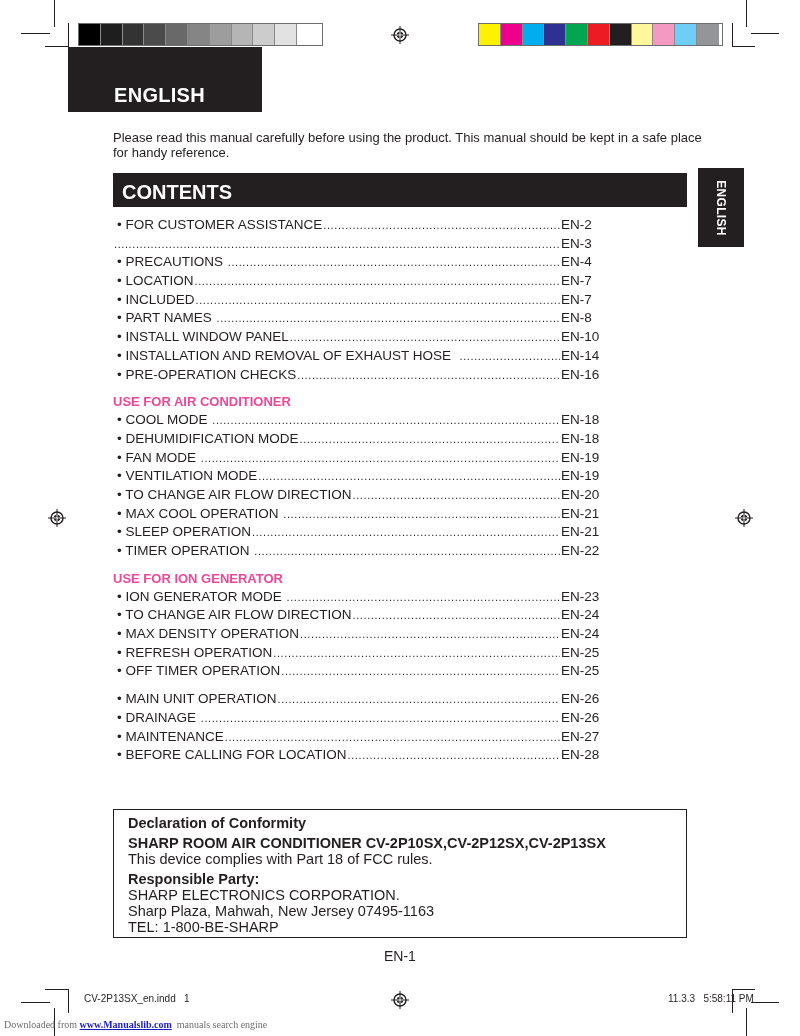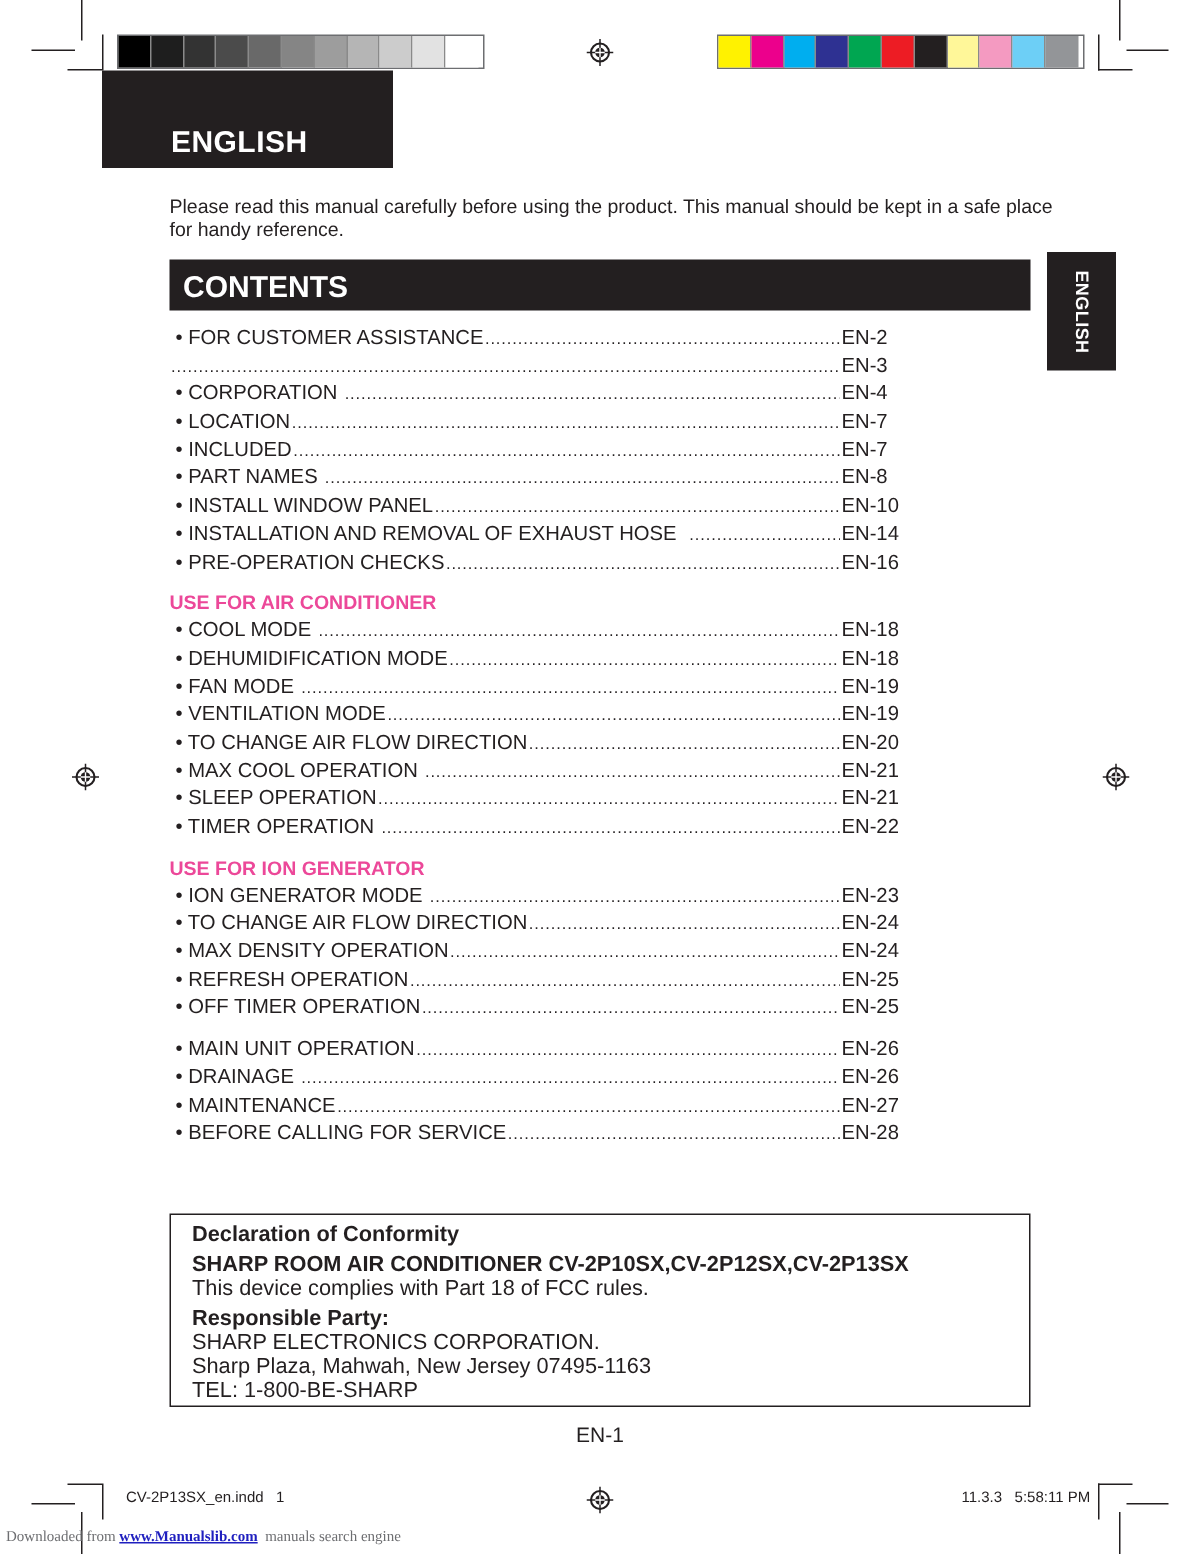--- a/index.html
+++ b/index.html
@@ -74,21 +74,21 @@
     
     .decl {
       position: absolute; left: 113px; top: 809px; width: 574px; height: 129px;
       border: 1px solid #231f20; box-sizing: border-box;
     }
     .decl .l { position: absolute; left: 14px; white-space: nowrap; font-size: 14.5px; color: #231f20; }
     .decl .b { font-weight: bold; }
 
     .page-num { position: absolute; left: 384px; top: 948px; font-size: 14px; color: #231f20; }
     .slug-left { position: absolute; left: 84px; top: 993px; font-size: 10px; color: #231f20; }
-    .slug-right { position: absolute; left: 641px; top: 993px; font-size: 10px; color: #231f20; }
+    .slug-right { position: absolute; left: 668px; top: 993px; font-size: 10px; color: #231f20; }
     .download {
       position: absolute; left: 4px; top: 1019px; font-size: 10px; color: #6d6e71;
       font-family: "Liberation Serif", serif;
     }
     .download a { color: #1f1fbf; text-decoration: underline; font-weight: bold; }
   </style>
 </head>
 <body>
 
 <div class="crop" style="left:54px;top:0;width:1px;height:27px;"></div>
@@ -186,21 +186,21 @@
     <div class="toc-row">
       <span class="label">• <span>FOR CUSTOMER ASSISTANCE</span></span>
       <span class="dots">................................................................................................................................................................</span>
       <span class="page">EN-2</span>
     </div>
     <div class="toc-row">
       <span class="dots">................................................................................................................................................................</span>
       <span class="page">EN-3</span>
     </div>
     <div class="toc-row">
-      <span class="label">• <span>CORPORATION </span></span>
+      <span class="label">• <span>PRECAUTIONS </span></span>
       <span class="dots">................................................................................................................................................................</span>
       <span class="page">EN-4</span>
     </div>
     <div class="toc-row">
       <span class="label">• <span>LOCATION</span></span>
       <span class="dots">................................................................................................................................................................</span>
       <span class="page">EN-7</span>
     </div>
     <div class="toc-row">
       <span class="label">• <span>INCLUDED</span></span>
@@ -304,21 +304,21 @@
       <span class="label">• <span>DRAINAGE </span></span>
       <span class="dots">................................................................................................................................................................</span>
       <span class="page">EN-26</span>
     </div>
     <div class="toc-row">
       <span class="label">• <span>MAINTENANCE</span></span>
       <span class="dots">................................................................................................................................................................</span>
       <span class="page">EN-27</span>
     </div>
     <div class="toc-row">
-      <span class="label">• <span>BEFORE CALLING FOR SERVICE</span></span>
+      <span class="label">• <span>BEFORE CALLING FOR LOCATION</span></span>
       <span class="dots">................................................................................................................................................................</span>
       <span class="page">EN-28</span>
     </div>
   </div>
 
 <div class="decl">
   <div class="l b" style="top:5px;">Declaration of Conformity</div>
   <div class="l b" style="top:25px;">SHARP ROOM AIR CONDITIONER CV-2P10SX,CV-2P12SX,CV-2P13SX</div>
   <div class="l" style="top:41px;">This device complies with Part 18 of FCC rules.</div>
   <div class="l b" style="top:61px;">Responsible Party:</div>

